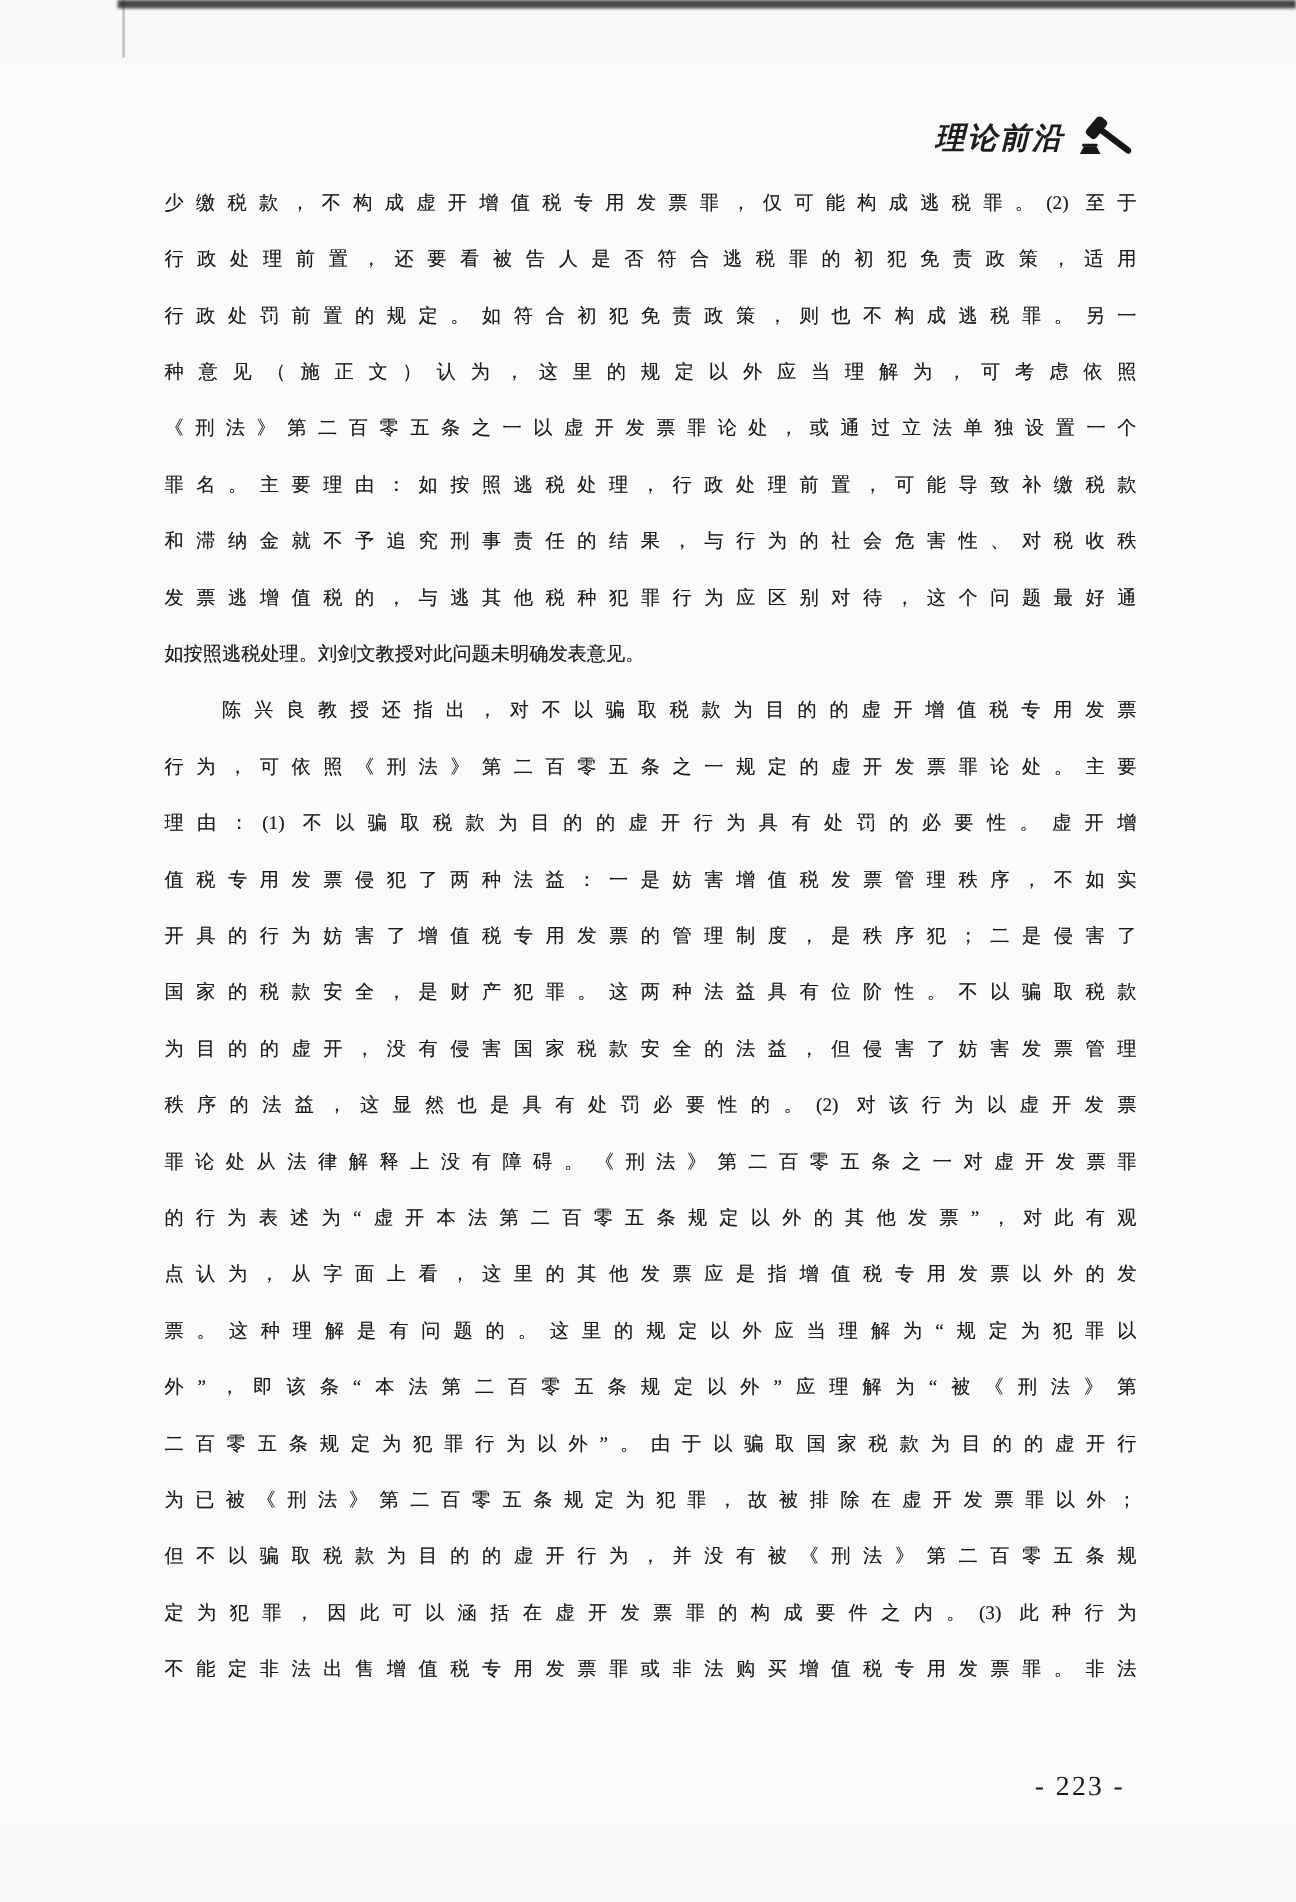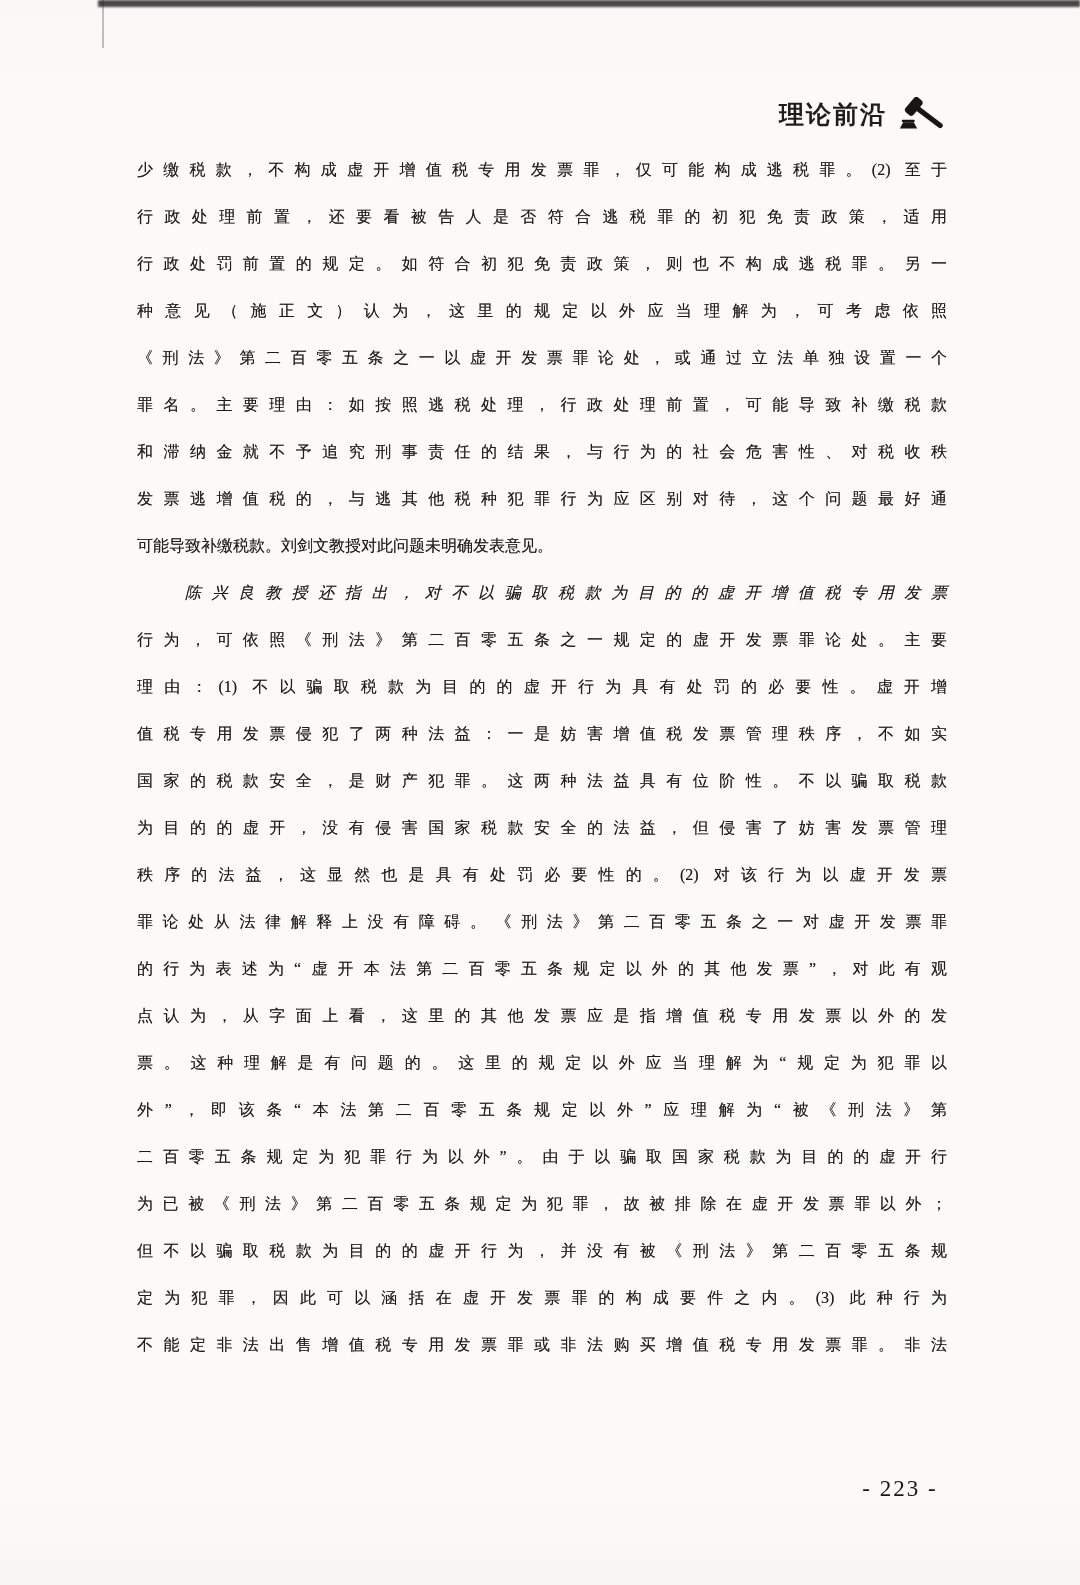--- a/index.html
+++ b/index.html
@@ -48,20 +48,21 @@
     display: flex;
     align-items: center;
     gap: 10px;
   }
   .header-label {
     font-family: "Liberation Sans", sans-serif;
     font-weight: 700;
     font-size: 25px;
     color: #1d1d1d;
     letter-spacing: 2px;
+    font-style: italic;
   }
   .gavel {
     display: inline-flex;
     align-items: center;
   }
   
   .body-text {
     position: absolute;
     top: 146px;
     left: 137px;
@@ -75,21 +76,20 @@
     height: 47px;
     text-align: justify;
     text-align-last: justify;
     white-space: nowrap;
   }
   .text-line.para-end {
     text-align-last: left;
   }
   .text-line.indent {
     text-indent: 48px;
-    font-style: italic;
   }
   
   .page-number {
     position: absolute;
     top: 1476px;
     left: 845px;
     width: 110px;
     text-align: center;
     font-size: 23px;
     color: #171717;
@@ -120,25 +120,26 @@
 
   <div class="body-text" id="paragraphs">
       <div class="text-line">少缴税款，不构成虚开增值税专用发票罪，仅可能构成逃税罪。(2) 至于</div>
       <div class="text-line">行政处理前置，还要看被告人是否符合逃税罪的初犯免责政策，适用</div>
       <div class="text-line">行政处罚前置的规定。如符合初犯免责政策，则也不构成逃税罪。另一</div>
       <div class="text-line">种意见（施正文）认为，这里的规定以外应当理解为，可考虑依照</div>
       <div class="text-line">《刑法》第二百零五条之一以虚开发票罪论处，或通过立法单独设置一个</div>
       <div class="text-line">罪名。主要理由：如按照逃税处理，行政处理前置，可能导致补缴税款</div>
       <div class="text-line">和滞纳金就不予追究刑事责任的结果，与行为的社会危害性、对税收秩</div>
       <div class="text-line">发票逃增值税的，与逃其他税种犯罪行为应区别对待，这个问题最好通</div>
-      <div class="text-line para-end">可能导致补缴税款。刘剑文教授对此问题未明确发表意见。</div>
+      <div class="text-line para-end">如按照逃税处理。刘剑文教授对此问题未明确发表意见。</div>
       <div class="text-line indent">陈兴良教授还指出，对不以骗取税款为目的的虚开增值税专用发票</div>
       <div class="text-line">行为，可依照《刑法》第二百零五条之一规定的虚开发票罪论处。主要</div>
       <div class="text-line">理由：(1) 不以骗取税款为目的的虚开行为具有处罚的必要性。虚开增</div>
       <div class="text-line">值税专用发票侵犯了两种法益：一是妨害增值税发票管理秩序，不如实</div>
+      <div class="text-line">开具的行为妨害了增值税专用发票的管理制度，是秩序犯；二是侵害了</div>
       <div class="text-line">国家的税款安全，是财产犯罪。这两种法益具有位阶性。不以骗取税款</div>
       <div class="text-line">为目的的虚开，没有侵害国家税款安全的法益，但侵害了妨害发票管理</div>
       <div class="text-line">秩序的法益，这显然也是具有处罚必要性的。(2) 对该行为以虚开发票</div>
       <div class="text-line">罪论处从法律解释上没有障碍。《刑法》第二百零五条之一对虚开发票罪</div>
       <div class="text-line">的行为表述为“虚开本法第二百零五条规定以外的其他发票”，对此有观</div>
       <div class="text-line">点认为，从字面上看，这里的其他发票应是指增值税专用发票以外的发</div>
       <div class="text-line">票。这种理解是有问题的。这里的规定以外应当理解为“规定为犯罪以</div>
       <div class="text-line">外”，即该条“本法第二百零五条规定以外”应理解为“被《刑法》第</div>
       <div class="text-line">二百零五条规定为犯罪行为以外”。由于以骗取国家税款为目的的虚开行</div>
       <div class="text-line">为已被《刑法》第二百零五条规定为犯罪，故被排除在虚开发票罪以外；</div>

